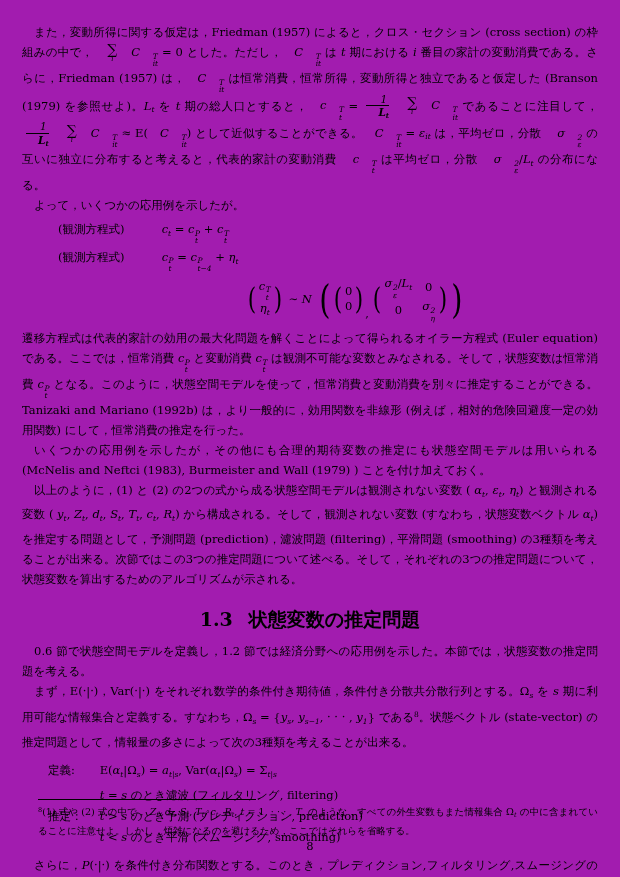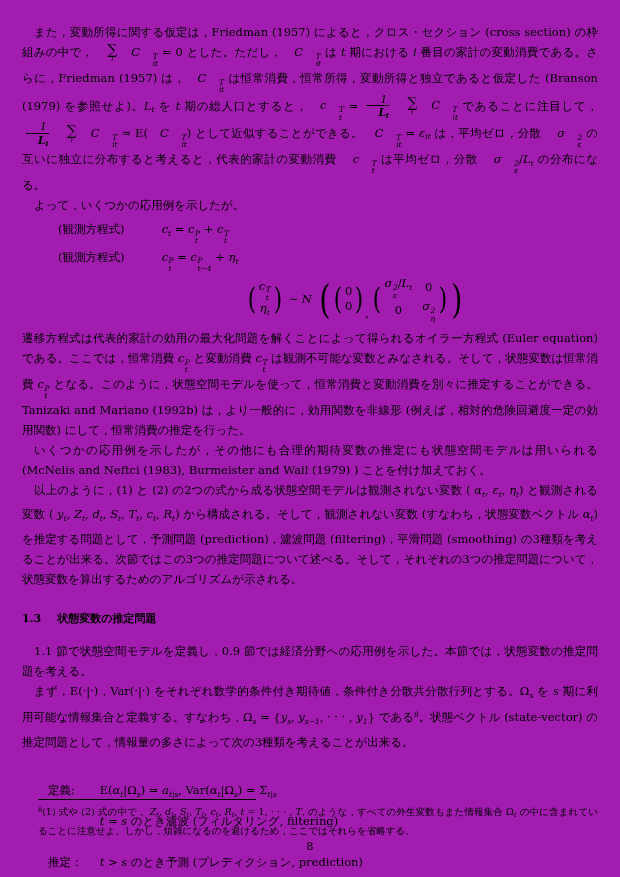--- a/index.html
+++ b/index.html
@@ -36,25 +36,25 @@
   .matrix-line{display:flex;align-items:center;margin:4px 0 6px 200px;line-height:14px;}
   .paren{display:inline-block;line-height:1;font-weight:300;transform:scaleX(0.72);}
   .paren-sm{font-size:30px;}
   .paren-lg{font-size:40px;}
   .vec{display:inline-flex;flex-direction:column;align-items:center;justify-content:center;padding:0 1px;}
   .vec > span{line-height:15px;}
   .mat2{display:inline-grid;grid-template-columns:auto auto;column-gap:10px;align-items:center;justify-items:center;padding:0 2px;}
   .mat2 > span{line-height:15px;}
   .mid-op{margin:0 5px;}
   .mat-comma{align-self:flex-end;margin:0 2px 2px 0;}
-  h2.sec{font-size:11px;font-weight:bold;margin:20px 0 12px 0;font-family:"DejaVu Serif","Liberation Serif",serif;}
+  h2.sec{font-size:19px;font-weight:bold;margin:20px 0 12px 0;font-family:"DejaVu Serif","Liberation Serif",serif;text-align:center;}
   .h-gap{margin-left:16px;}
   .def-block{margin:8px 0 8px 26px;}
   .def-row{margin:1px 0;}
-  .def-label{display:inline-block;width:48px;margin-top:20px;}
+  .def-label{display:inline-block;width:48px;}
   .footnote{position:absolute;left:38px;right:22px;top:799px;font-size:9.5px;line-height:15px;text-align:justify;}
   .footnote-rule{width:218px;border-top:1px solid #000;margin:0 0 3px 0;}
   .footnote .run-sub{font-size:6.5px;vertical-align:-2px;}
   .footnote .run-supr{font-size:6.5px;vertical-align:3px;}
   .pagenum{position:absolute;top:836px;left:0;right:0;text-align:center;font-size:11.5px;}
 </style>
 </head>
 <body>
 
 <div class="page">
@@ -181,21 +181,21 @@
         </span></span> となる。このように，状態空間モデルを使って，恒常消費と変動消費を別々に推定することができる。Tanizaki and Mariano (1992b) は，より一般的に，効用関数を非線形 (例えば，相対的危険回避度一定の効用関数) にして，恒常消費の推定を行った。</p>
 
   <p class="body-par">いくつかの応用例を示したが，その他にも合理的期待変数の推定にも状態空間モデルは用いられる (McNelis and Neftci (1983), Burmeister and Wall (1979) ) ことを付け加えておく。</p>
 
   <p class="body-par">以上のように，(1) と (2) の2つの式から成る状態空間モデルは観測されない変数 ( <span class="run-m">α</span><span class="run-sub">t</span>, <span class="run-m">ε</span><span class="run-sub">t</span>, <span class="run-m">η</span><span class="run-sub">t</span>) と観測される変数 ( <span class="run-m">y</span><span class="run-sub">t</span>, <span class="run-m">Z</span><span class="run-sub">t</span>, <span class="run-m">d</span><span class="run-sub">t</span>, <span class="run-m">S</span><span class="run-sub">t</span>, <span class="run-m">T</span><span class="run-sub">t</span>, <span class="run-m">c</span><span class="run-sub">t</span>, <span class="run-m">R</span><span class="run-sub">t</span>) から構成される。そして，観測されない変数 (すなわち，状態変数ベクトル <span class="run-m">α</span><span class="run-sub">t</span>) を推定する問題として，予測問題 (prediction)，濾波問題 (filtering)，平滑問題 (smoothing) の3種類を考えることが出来る。次節ではこの3つの推定問題について述べる。そして，それぞれの3つの推定問題について，状態変数を算出するためのアルゴリズムが示される。</p>
 
   <h2 class="sec">
     <span>1.3</span><span class="h-gap">状態変数の推定問題</span>
   </h2>
 
-  <p class="body-par">1.1 節で状態空間モデルを定義し，0.9 節では経済分野への応用例を示した。本節では，状態変数の推定問題を考える。</p>
+  <p class="body-par">0.6 節で状態空間モデルを定義し，1.2 節では経済分野への応用例を示した。本節では，状態変数の推定問題を考える。</p>
 
   <p class="body-par">まず，E(·|·)，Var(·|·) をそれぞれ数学的条件付き期待値，条件付き分散共分散行列とする。Ω<span class="run-sub">s</span> を <span class="run-m">s</span> 期に利用可能な情報集合と定義する。すなわち，Ω<span class="run-sub">s</span> = {<span class="run-m">y</span><span class="run-sub">s</span>, <span class="run-m">y</span><span class="run-sub">s−1</span>, · · · , <span class="run-m">y</span><span class="run-sub">1</span>} である<span class="run-supr">8</span>。状態ベクトル (state-vector) の推定問題として，情報量の多さによって次の3種類を考えることが出来る。</p>
 
   <div class="def-block">
     <div class="def-row">
       <span class="def-label">定義:</span>
       <span>E(<span class="run-m">α</span><span class="run-sub">t</span>|Ω<span class="run-sub">s</span>) = <span class="run-m">a</span><span class="run-sub">t|s</span>, Var(<span class="run-m">α</span><span class="run-sub">t</span>|Ω<span class="run-sub">s</span>) = Σ<span class="run-sub">t|s</span></span>
     </div>
     <div class="def-row">
       <span class="def-label"></span>

